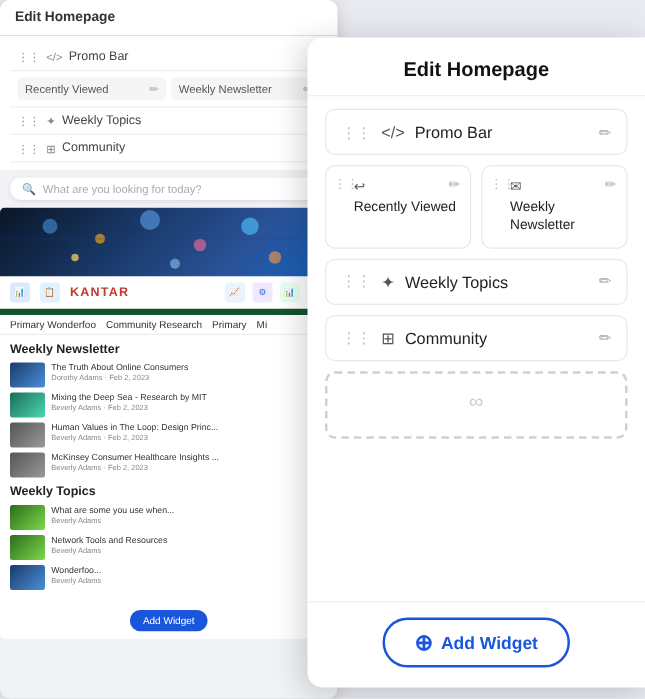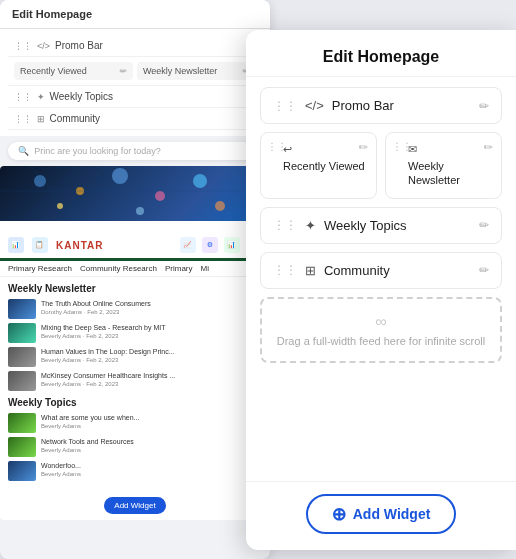--- a/index.html
+++ b/index.html
@@ -105,23 +105,22 @@
     .hero-dots {
       position: absolute;
       top: 0; left: 0; right: 0; bottom: 0;
     }
 
     .website-nav {
       display: flex;
       align-items: center;
       padding: 5px 8px;
       gap: 8px;
-      border-bottom: 3px solid #14532d;
-      background: #fff;
-      margin-top: 11px;
+      border-bottom: 5px solid #14532d;
+      background: #fff;
     }
 
     .nav-logo {
       font-weight: 700;
       font-size: 10px;
       color: #c0392b;
       letter-spacing: 1px;
     }
 
     .nav-icons {
@@ -434,21 +433,21 @@
         <span class="bg-item-icon">⋮⋮</span>
         <span class="bg-item-icon">⊞</span>
         <span>Community</span>
       </div>
       <span class="bg-item-edit">✏</span>
     </div>
   </div>
 
   <div class="search-bar-bg" style="position:relative;top:0;left:0;width:auto;margin:6px 8px;">
     <span>🔍</span>
-    <span>Princ are you looking for today?</span>
+    <span>What are you looking for today?</span>
   </div>
 
   <div class="website-area" style="position:relative;top:0;left:0;width:100%;height:auto;">
 
     <div class="website-hero">
       <svg class="hero-dots" width="240" height="55" viewBox="0 0 240 55">
         <circle cx="40" cy="15" r="6" fill="#4a90d9" opacity="0.6"></circle>
         <circle cx="80" cy="25" r="4" fill="#e8a020" opacity="0.7"></circle>
         <circle cx="120" cy="10" r="8" fill="#6ab4ff" opacity="0.5"></circle>
         <circle cx="160" cy="30" r="5" fill="#ff6b9d" opacity="0.6"></circle>
@@ -467,21 +466,21 @@
       <div class="nav-icon-circle" style="background:#e0f2ff;">📋</div>
       <span class="nav-logo">KANTAR</span>
       <div class="nav-icons">
         <div class="nav-icon-circle">📈</div>
         <div class="nav-icon-circle" style="background:#f0e8ff;">⚙</div>
         <div class="nav-icon-circle" style="background:#e8fff0;">📊</div>
         <div class="nav-icon-circle" style="background:#fff0e8;">⊞</div>
       </div>
     </div>
     <div class="website-nav-labels">
-      <span>Primary Research</span>
+      <span>Primary Wonderfoo</span>
       <span>Community Research</span>
       <span>Primary</span>
       <span>Mi</span>
     </div>
 
     <div class="website-content">
       <div class="section-title">Weekly Newsletter</div>
       <div id="articles-newsletter">
           <div class="article-item">
       <div class="article-thumb blue"></div>
@@ -595,21 +594,20 @@
       <div class="panel-item-left">
         <span class="drag-handle">⋮⋮</span>
         <span class="panel-item-icon">⊞</span>
         <span class="panel-item-label">Community</span>
       </div>
       <span class="panel-item-edit">✏</span>
     </div>
 
     <div class="drop-zone">
       <div class="drop-zone-icon">∞</div>
-      <div>Drag a full-width feed here for infinite scroll</div>
     </div>
   </div>
 
   <div class="add-widget-area">
     <button class="add-widget-main-btn">
       <span class="add-widget-plus">⊕</span>
       <span>Add Widget</span>
     </button>
   </div>
 </div>

